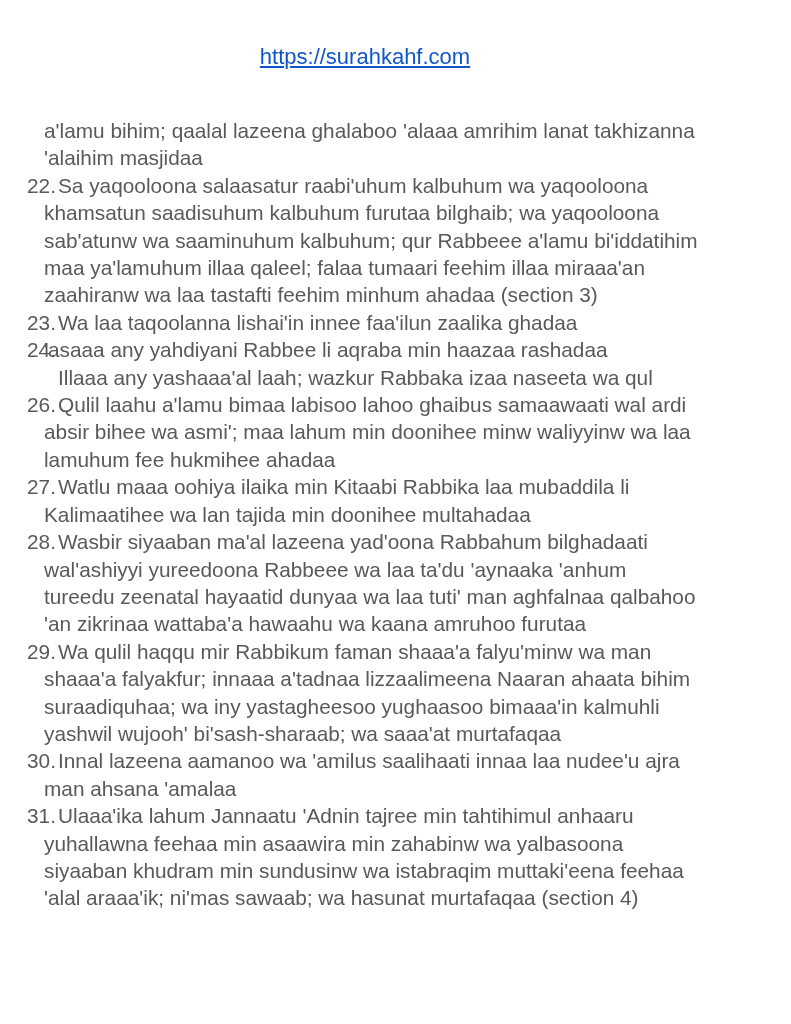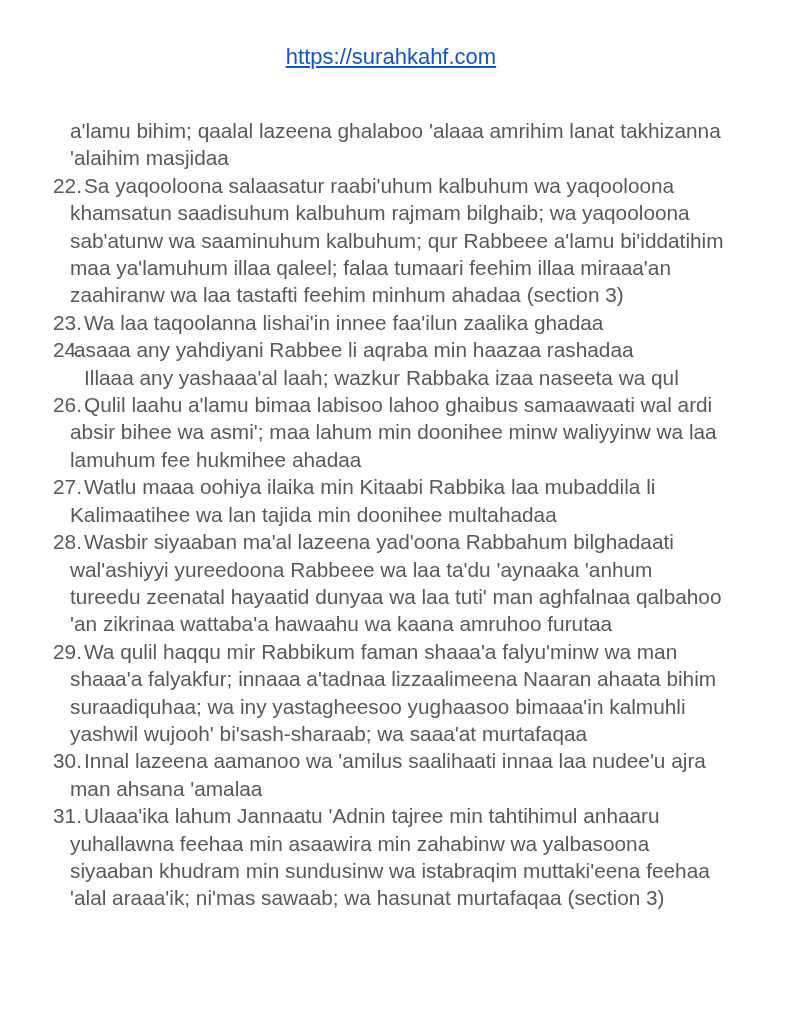--- a/index.html
+++ b/index.html
@@ -11,21 +11,20 @@
     width: 791px;
     height: 1024px;
     font-family: "Liberation Sans", "DejaVu Sans", sans-serif;
   }
   .page {
     position: relative;
     width: 730px;
     height: 1024px;
     overflow: hidden;
     background: #ffffff;
-    margin-left: 26px;
   }
   .link-row {
     padding-top: 44px;
     text-align: center;
     font-size: 22px;
     line-height: 26px;
   }
   .doc-link {
     color: var(--link-color, #1155cc);
     text-decoration: underline;
@@ -63,21 +62,21 @@
     <a href="#" class="doc-link">https://surahkahf.com</a>
   </div>
   <main class="verses">
       <div class="verse">
         <div class="line">a'lamu bihim; qaalal lazeena ghalaboo 'alaaa amrihim lanat takhizanna</div>
         <div class="line">'alaihim masjidaa</div>
       </div>
       <div class="verse">
         <span class="num">22.</span>
         <div class="line first">Sa yaqooloona salaasatur raabi'uhum kalbuhum wa yaqooloona</div>
-        <div class="line">khamsatun saadisuhum kalbuhum rajmam bilghaib; wa yaqooloona</div>
+        <div class="line">khamsatun saadisuhum kalbuhum furutaa bilghaib; wa yaqooloona</div>
         <div class="line">sab'atunw wa saaminuhum kalbuhum; qur Rabbeee a'lamu bi'iddatihim</div>
         <div class="line">maa ya'lamuhum illaa qaleel; falaa tumaari feehim illaa miraaa'an</div>
         <div class="line">zaahiranw wa laa tastafti feehim minhum ahadaa (section 3)</div>
       </div>
       <div class="verse">
         <span class="num">23.</span>
         <div class="line first">Wa laa taqoolanna lishai'in innee faa'ilun zaalika ghadaa</div>
       </div>
       <div class="verse">
         <span class="num">24.</span>
@@ -112,16 +111,16 @@
       <div class="verse">
         <span class="num">30.</span>
         <div class="line first">Innal lazeena aamanoo wa 'amilus saalihaati innaa laa nudee'u ajra</div>
         <div class="line">man ahsana 'amalaa</div>
       </div>
       <div class="verse">
         <span class="num">31.</span>
         <div class="line first">Ulaaa'ika lahum Jannaatu 'Adnin tajree min tahtihimul anhaaru</div>
         <div class="line">yuhallawna feehaa min asaawira min zahabinw wa yalbasoona</div>
         <div class="line">siyaaban khudram min sundusinw wa istabraqim muttaki'eena feehaa</div>
-        <div class="line">'alal araaa'ik; ni'mas sawaab; wa hasunat murtafaqaa (section 3)</div>
+        <div class="line">'alal araaa'ik; ni'mas sawaab; wa hasunat murtafaqaa (section 4)</div>
       </div>
     </main>
 </div>
 
 </body></html>

